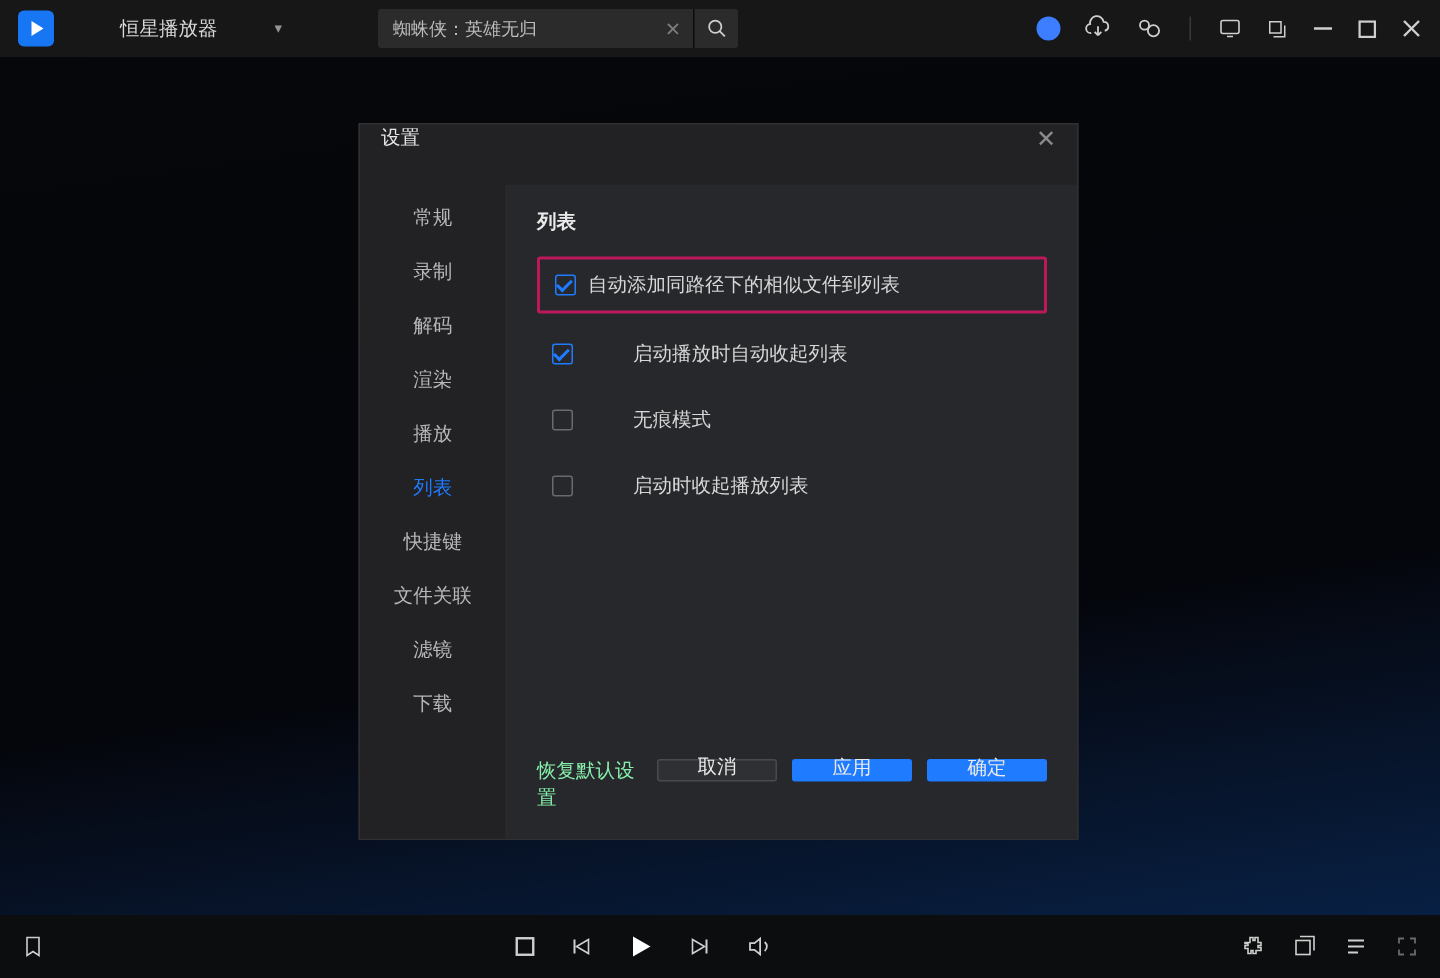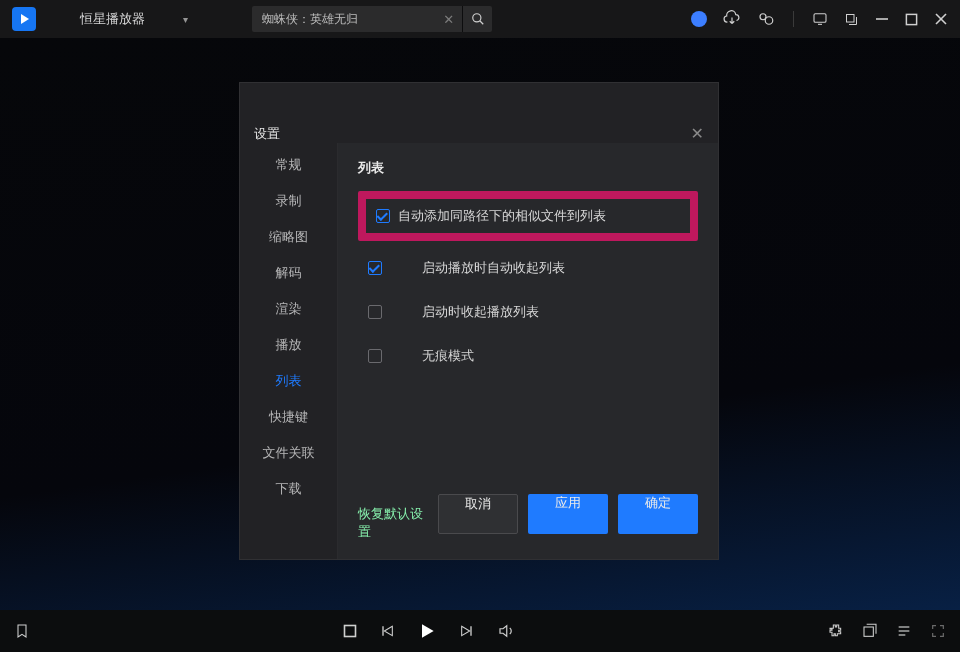--- a/index.html
+++ b/index.html
@@ -43,22 +43,22 @@
 .notif { width: 16px; height: 16px; border-radius: 50%; background: #3c7eff; }
 
 .main { position: relative; width: 100%; height: 572px; background: linear-gradient(172deg,#06070a 0%,#05060c 65%,#082044 100%); }
 
 .settings-dialog {
   position: absolute; left: 239px; top: 44px;
   width: 480px; height: 478px; background: #222225;
   border: 1px solid #303033; display: flex; flex-direction: column;
 }
 .dialog-header {
-  height: 40px; display: flex; align-items: flex-end; justify-content: space-between;
-  padding: 0 14px; color: #e6e6e6; font-size: 13px; margin-top: 20px;
+  height: 40px; display: flex; align-items: flex-start; justify-content: space-between;
+  padding: 0 14px; color: #e6e6e6; font-size: 13px;
 }
 .dialog-close { color: #8a8a8a; font-size: 16px; cursor: pointer; }
 .dialog-body { flex: 1; display: flex; overflow: hidden; }
 .dialog-nav {
   width: 98px; background: #222225;
   border-right: 1px solid #2b2b2e;
   display: flex; flex-direction: column;
 }
 .nav-item {
   height: 36px; display: flex; align-items: center; justify-content: center;
@@ -69,39 +69,39 @@
 
 .dialog-content {
   flex: 1; background: #27282b; padding: 16px 20px 10px 20px;
   display: flex; flex-direction: column;
 }
 .section-title { color: #e9e9e9; font-size: 13px; font-weight: 600; margin-bottom: 14px; }
 .opt-row {
   display: flex; align-items: center; gap: 8px;
   padding: 8px 10px; color: #d7d7d7; font-size: 13px;
 }
-.opt-row.highlight { border: 8px solid #be185d; border-radius: 2px; }
+.opt-row.highlight { border: 2px solid #be185d; border-radius: 2px; }
 .opt-row + .opt-row { margin-top: 10px; gap: 40px; }
 .chk {
   width: 14px; height: 14px; border: 1px solid #6a6a6e; border-radius: 2px;
   display: flex; align-items: center; justify-content: center;
   background: transparent; flex-shrink: 0;
 }
 .chk.checked { border-color: #1f7bff; }
 .chk.checked::after {
   content: ""; width: 8px; height: 4px;
   border-left: 2px solid #1f7bff; border-bottom: 2px solid #1f7bff;
   transform: rotate(-45deg) translate(0px,-1px);
 }
 .content-spacer { flex: 1; }
 .dialog-footer { display: flex; align-items: center; padding: 0 0 8px 0; gap: 10px; }
 .restore-link { color: #86efac; font-size: 13px; cursor: pointer; flex: 1; margin-top: 19px; }
 .btn {
-  min-width: 80px; height: 40px; border-radius: 2px;
-  display: flex; align-items: flex-start; justify-content: center;
+  min-width: 80px; height: 15px; border-radius: 2px;
+  display: flex; align-items: flex-end; justify-content: center;
   font-size: 13px; cursor: pointer; color: #eaeaea;
 }
 .btn-default { background: #2f3033; border: 1px solid #4a4a4d; }
 .btn-primary { background: #1f7bff; }
 
 .playerbar {
   height: 42px; background: #0c0d0e; display: flex; align-items: center;
   padding: 0 14px; color: #cfcfcf;
 }
 .pb-left, .pb-center, .pb-right { display: flex; align-items: center; gap: 18px; }
@@ -184,47 +184,47 @@
 <div class="main">
   <div class="settings-dialog">
     <div class="dialog-header">
       <span>设置</span>
       <span class="dialog-close">✕</span>
     </div>
     <div class="dialog-body">
       <div class="dialog-nav" id="dialog-nav">
           <div class="nav-item">常规</div>
           <div class="nav-item">录制</div>
-          <div class="nav-item">缩略图</div>
           <div class="nav-item">解码</div>
           <div class="nav-item">渲染</div>
           <div class="nav-item">播放</div>
           <div class="nav-item active">列表</div>
           <div class="nav-item">快捷键</div>
           <div class="nav-item">文件关联</div>
+          <div class="nav-item">滤镜</div>
           <div class="nav-item">下载</div>
         </div>
       <div class="dialog-content">
         <div class="section-title">列表</div>
         <div id="options">
             <div class="opt-row highlight">
               <span class="chk checked"></span>
               <span>自动添加同路径下的相似文件到列表</span>
             </div>
             <div class="opt-row">
               <span class="chk checked"></span>
               <span>启动播放时自动收起列表</span>
             </div>
             <div class="opt-row">
               <span class="chk"></span>
-              <span>启动时收起播放列表</span>
+              <span>无痕模式</span>
             </div>
             <div class="opt-row">
               <span class="chk"></span>
-              <span>无痕模式</span>
+              <span>启动时收起播放列表</span>
             </div>
           </div>
         <div class="content-spacer"></div>
         <div class="dialog-footer">
           <span class="restore-link">恢复默认设置</span>
           <div class="btn btn-default">
               <span>取消</span>
             </div>
           <div class="btn btn-primary">
               <span>应用</span>

